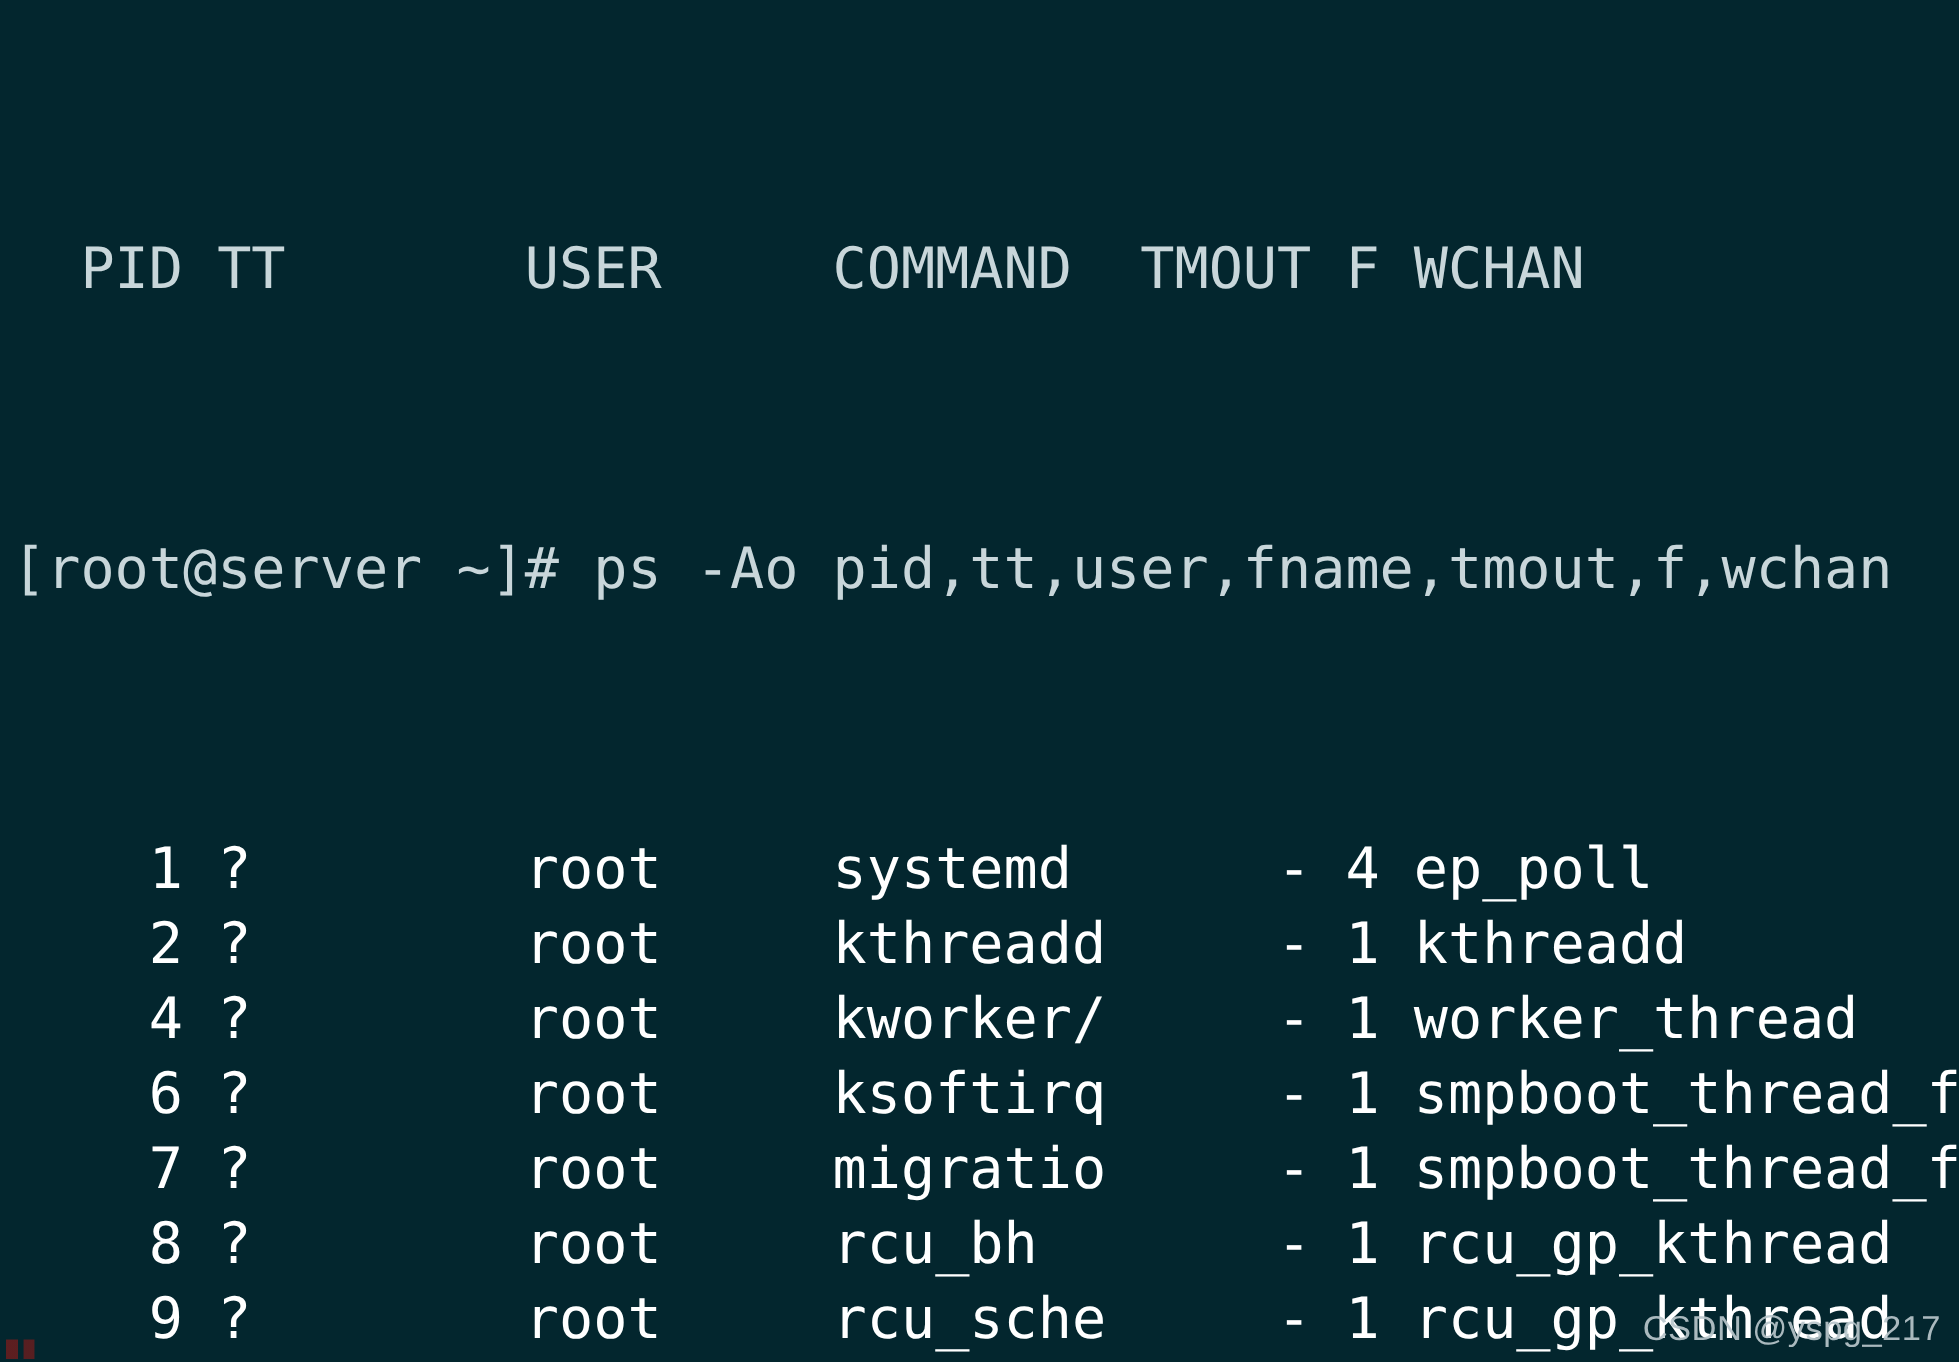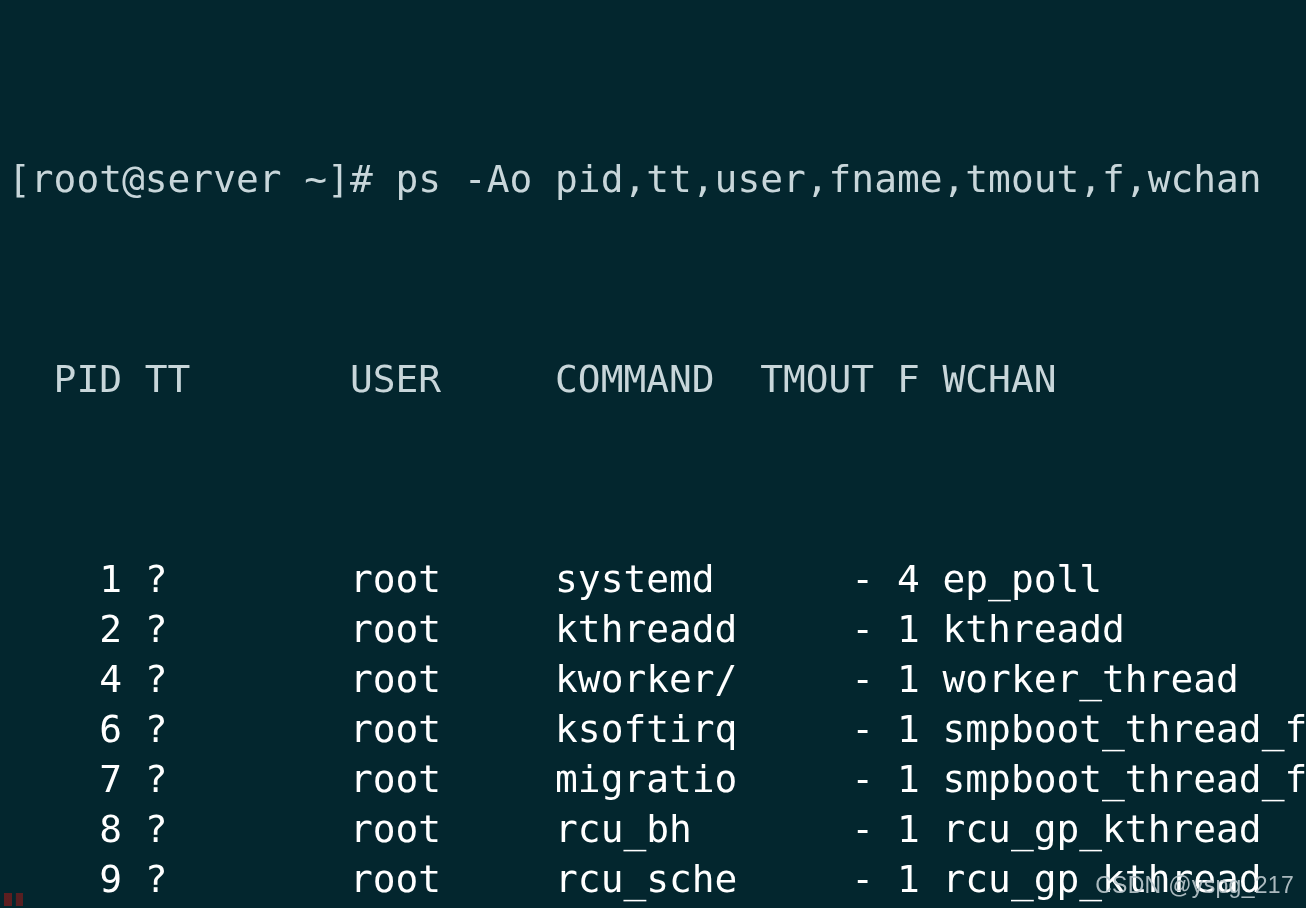--- a/index.html
+++ b/index.html
@@ -70,23 +70,23 @@
     white-space: nowrap;
   }
 </style>
 </head>
 <body>
 
 <div id="terminal" style="font-size: 37.87px;">
 
   <div class="screen">
 
+    <div class="line hdr">  PID TT       USER     COMMAND  TMOUT F WCHAN</div>
+
     <div class="line prompt-line">[root@server ~]# ps -Ao pid,tt,user,fname,tmout,f,wchan</div>
-
-    <div class="line hdr">  PID TT       USER     COMMAND  TMOUT F WCHAN</div>
 
     <div id="rows"><div class="line row">    1 ?        root     systemd      - 4 ep_poll</div><div class="line row">    2 ?        root     kthreadd     - 1 kthreadd</div><div class="line row">    4 ?        root     kworker/     - 1 worker_thread</div><div class="line row">    6 ?        root     ksoftirq     - 1 smpboot_thread_fn</div><div class="line row">    7 ?        root     migratio     - 1 smpboot_thread_fn</div><div class="line row">    8 ?        root     rcu_bh       - 1 rcu_gp_kthread</div><div class="line row">    9 ?        root     rcu_sche     - 1 rcu_gp_kthread</div><div class="line row">   10 ?        root     lru-add-     - 1 rescuer_thread</div></div>
 
   </div>
 
   <div id="clip-artifact"></div>
 
   <div id="watermark">CSDN @yspg_217</div>
 
 </div>

